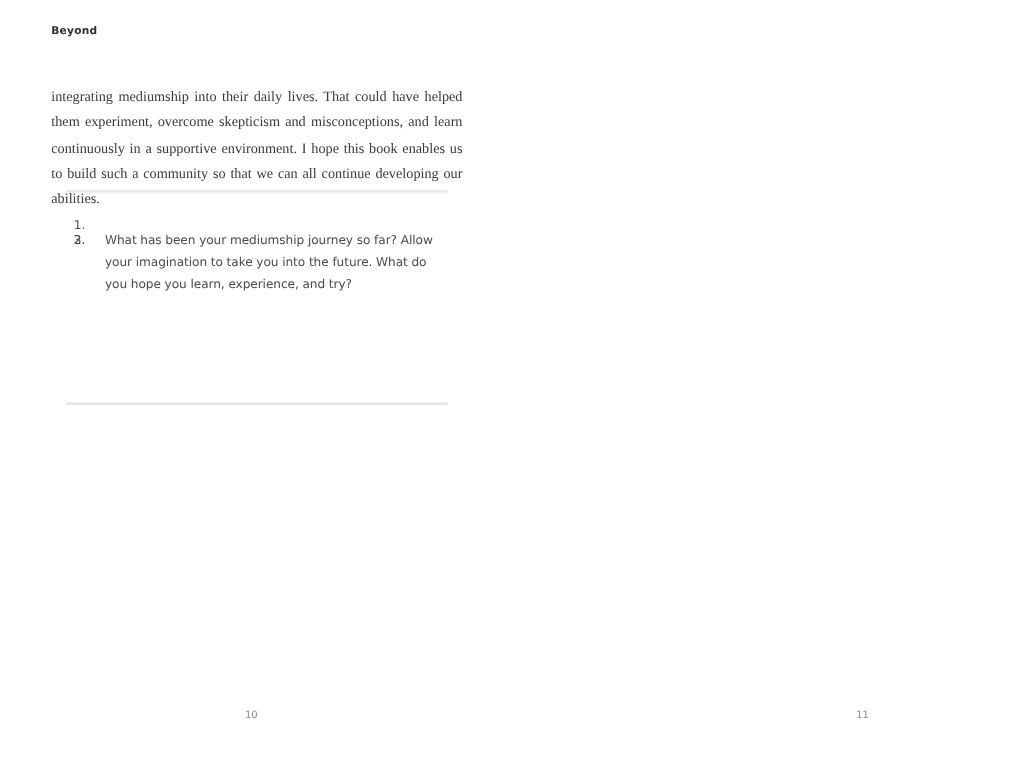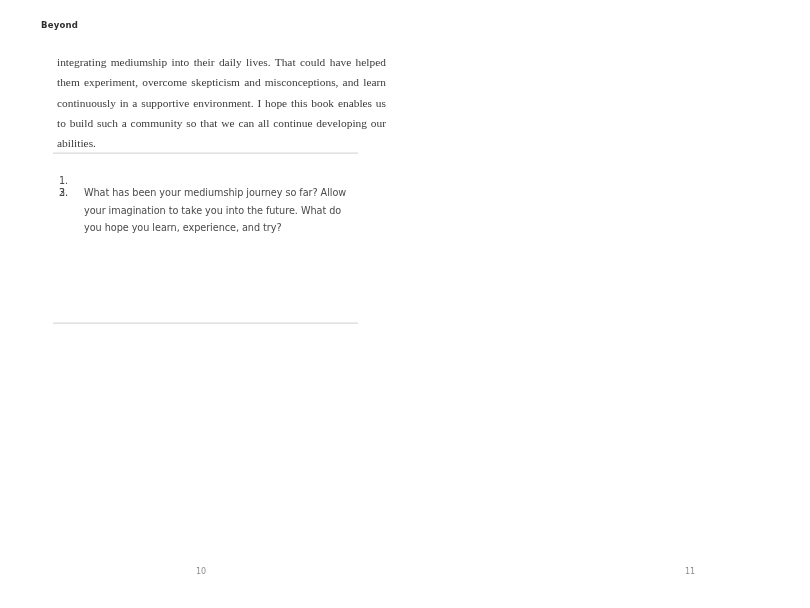--- a/index.html
+++ b/index.html
@@ -43,23 +43,22 @@
   }
   .page-left .running-head { left: 41px; }
 
   
   .body-col {
     position: absolute;
     box-sizing: border-box;
   }
   .page-left .body-col {
     left: 41px;
-    top: 52px;
+    top: 68px;
     width: 329px;
-    margin-left: 16px;
   }
 
   p.para {
     margin: 0;
     font-family: "Liberation Serif", serif;
     font-size: 11.4px;
     line-height: 20.3px;
     text-align: justify;
     text-justify: inter-word;
     color: #3a3a3a;

